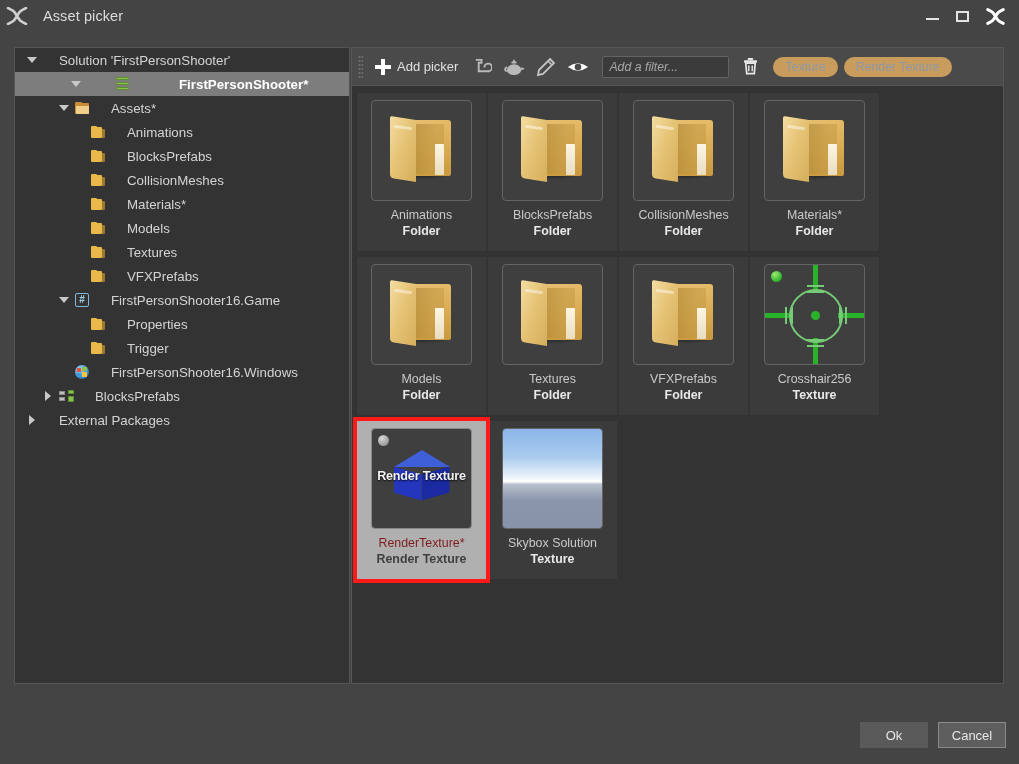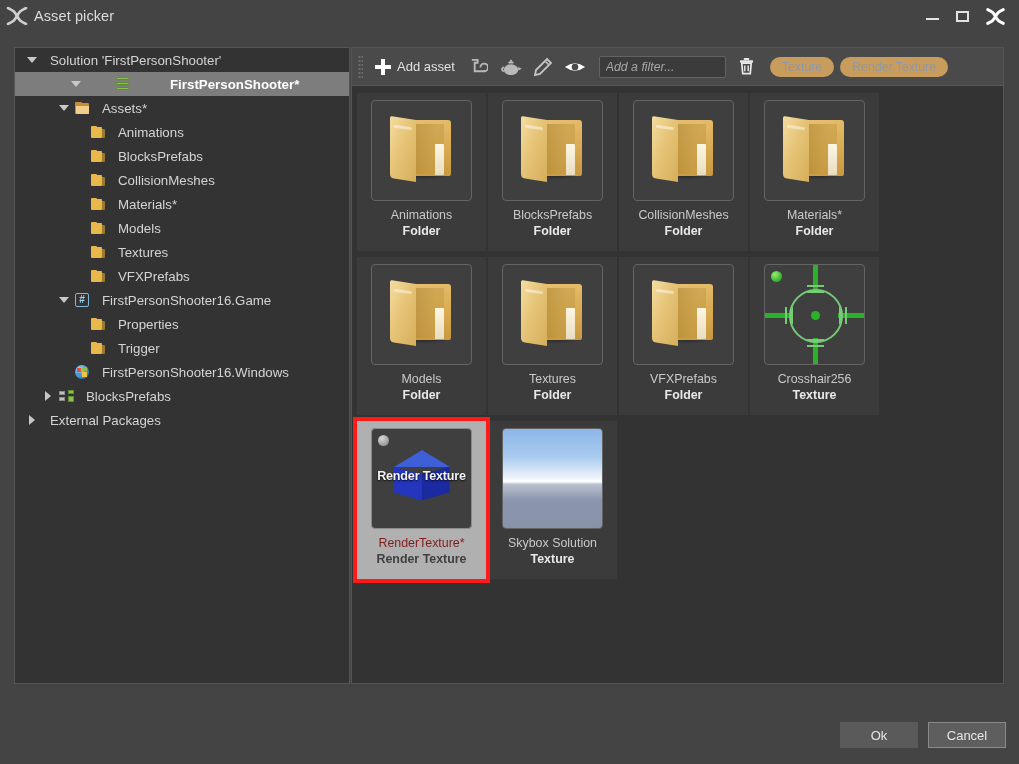--- a/index.html
+++ b/index.html
@@ -13,21 +13,21 @@
 
   
   .titlebar {
     position: absolute; left: 0; top: 0; width: 1019px; height: 32px;
     background: #444444;
     display: flex; align-items: center;
   }
   .logo { width: 34px; height: 32px; display: flex; align-items: center; justify-content: center; }
   .title-text {
     font-size: 14.5px; color: #dcdcdc; letter-spacing: .1px;
-    margin-left: 0;
+    margin-left: 9px;
   }
   .win-btns { position: absolute; right: 0; top: 0; height: 32px; display: flex; align-items: center; }
   .win-btn {
     width: 30px; height: 32px; display: flex; align-items: center; justify-content: center;
     color: #e8e8e8;
   }
   .win-btn.close { width: 36px; margin-right: 6px; }
   .min-glyph { width: 13px; height: 2px; background: #e3e3e3; margin-top: 6px; }
   .max-glyph { width: 13px; height: 11px; border: 2px solid #e3e3e3; }
 
@@ -44,21 +44,21 @@
     font-size: 13.3px; color: #d4d4d4; white-space: nowrap;
   }
   .tree-row.selected { background: #7d7d7d; color: #ffffff; font-weight: bold; gap: 28px; }
   .twisty {
     width: 17px; min-width: 17px; display: flex; align-items: center; justify-content: center;
   }
   .tw-down { width: 0; height: 0; border-left: 5px solid transparent; border-right: 5px solid transparent; border-top: 6px solid #c8c8c8; }
   .tw-right { width: 0; height: 0; border-top: 5px solid transparent; border-bottom: 5px solid transparent; border-left: 6px solid #c8c8c8; }
   .tw-blank { width: 17px; min-width: 17px; }
   .ticon { width: 20px; min-width: 20px; display: flex; align-items: center; justify-content: center; }
-  .tlabel { margin-left: 10px; }
+  .tlabel { margin-left: 19px; }
 
   
   .fold-sm { position: relative; width: 14px; height: 12px; }
   .fold-sm .b { position: absolute; left: 0; top: 1px; width: 11px; height: 11px; background: #e8b84b; border-radius: 1px; }
   .fold-sm .t { position: absolute; left: 0; top: 0px; width: 6px; height: 2px; background: #e8b84b; border-radius: 1px 1px 0 0; }
   .fold-sm .s { position: absolute; left: 11px; top: 3px; width: 3px; height: 9px; background: #9a7a2e; border-radius: 0 1px 1px 0; }
 
   
   .fold-open { position: relative; width: 15px; height: 13px; }
   .fold-open .back { position: absolute; left: 0; top: 1px; width: 14px; height: 11px; background: #c98a35; border-radius: 1px; }
@@ -223,21 +223,21 @@
   }
 
   
   .sky { position:absolute; inset:0;
      background: linear-gradient(180deg, #8cb6e8 0%, #a8cbee 28%, #e9f1fa 48%, #ffffff 53%, #b9c1cf 56%, #8b95ab 72%, #8892a8 100%);
   }
 
   
   .btn-row { position:absolute; right: 13px; bottom: 16px; display:flex; gap: 10px; }
   .dlg-btn {
-    width: 78px; height: 26px; background: #5a5a5a; border: 1px solid #5a5a5a;
+    width: 68px; height: 26px; background: #5a5a5a; border: 1px solid #5a5a5a;
     color: #e6e6e6; font-size: 13px; font-family: "Liberation Sans", sans-serif;
     display:flex; align-items:center; justify-content:center;
   }
   .dlg-btn.cancel { background: #5e5e5e; border-color: #8a8a8a; }
 </style>
 </head>
 <body>
 
 <div class="titlebar">
   <div class="logo">
@@ -457,21 +457,21 @@
     </div>
 </div>
 
 <div class="asset-panel">
 
   <div class="toolbar">
     <div class="grip"></div>
 
     <div class="tb-btn">
       <span class="plus"></span>
-      <span>Add asset</span>
+      <span>Add picker</span>
     </div>
 
     <div class="tb-icon">
       <svg width="19" height="19" viewBox="0 0 20 20">
         <path d="M3 3 h6 v3 h-3 v9 h11" stroke="#b9b9b9" stroke-width="2" fill="none"></path>
         <path d="M16 15 a4 4 0 1 0 -4 -4" stroke="#b9b9b9" stroke-width="2" fill="none"></path>
       </svg>
     </div>
 
     <div class="tb-icon">

